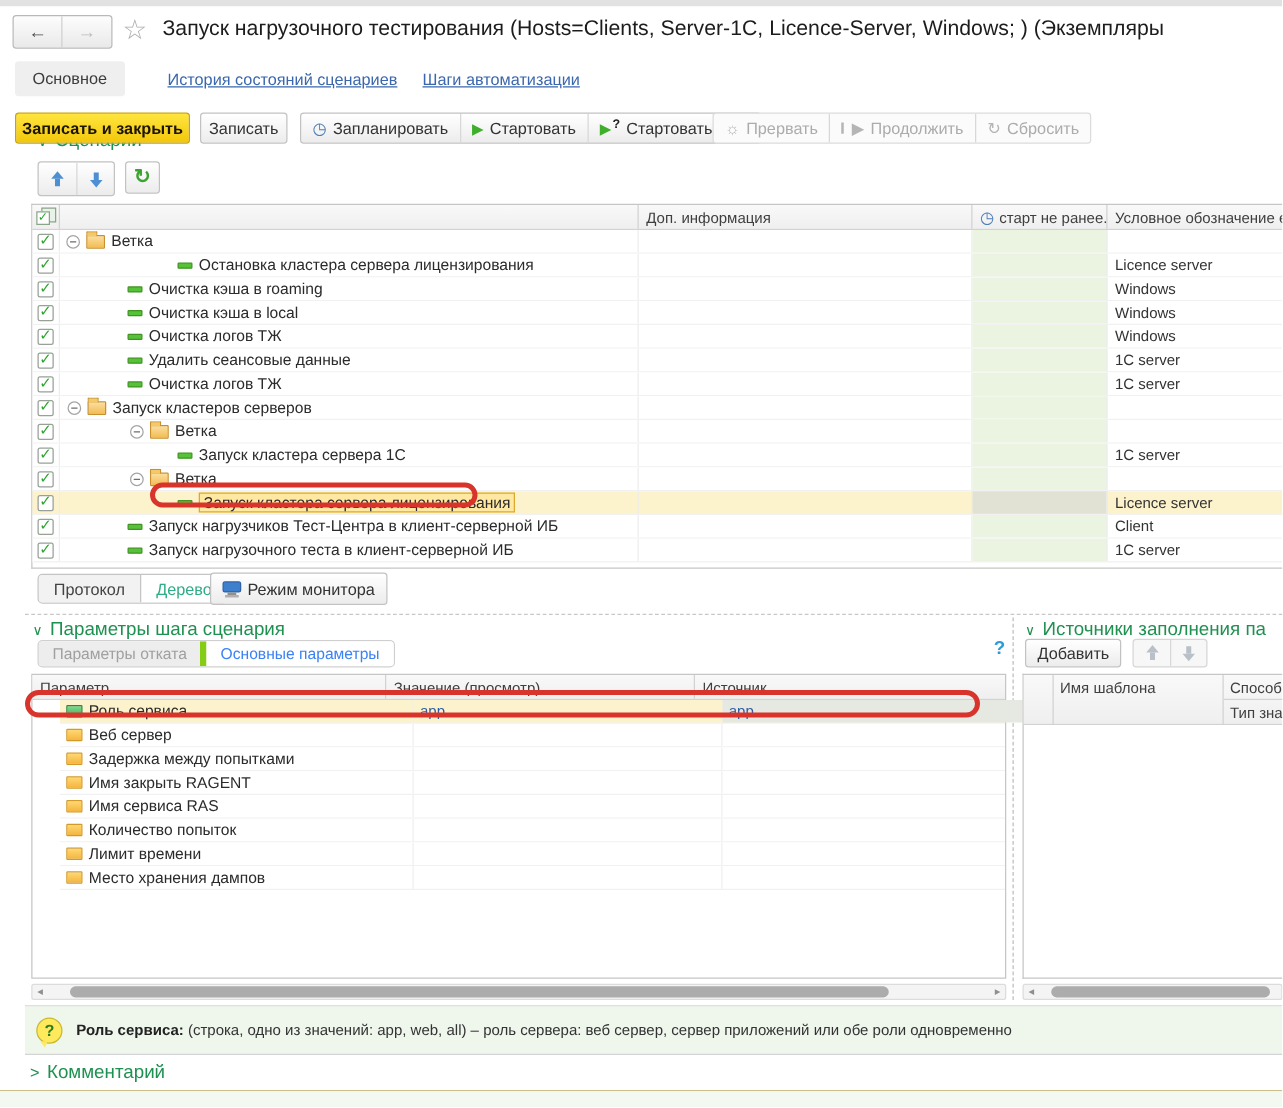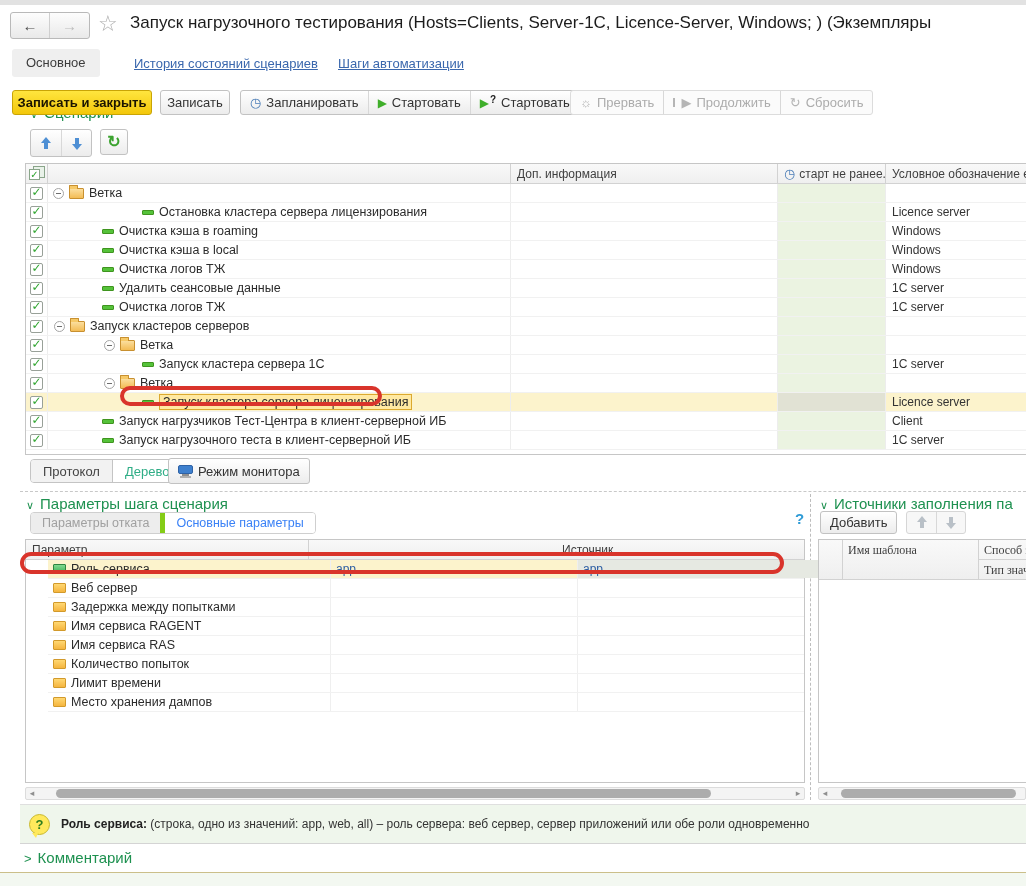--- a/index.html
+++ b/index.html
@@ -128,21 +128,21 @@
   .pic-orange{background:linear-gradient(#ffd873,#f5b53f);border:1px solid #d29a2b;}
   .pic-orange::before,.pic-green::before{content:"";position:absolute;left:-1px;top:-3px;width:6px;height:2px;border:1px solid inherit;}
   .pic-green{background:linear-gradient(#7fd98f,#3faf55);border:1px solid #2e8540;}
 
   
   .rp-title{left:820px;top:495px;width:206px;overflow:hidden;}
   .btn-add{left:820px;top:511px;height:23px;}
   .rmove{left:906px;top:511px;display:flex;border:1px solid #d6d6d6;border-radius:3px;overflow:hidden;background:#f7f7f7;height:23px;}
   .rmove .movebtn{width:29px;height:21px;}
   .stable{left:818px;top:539px;width:208px;height:244px;border:1px solid #c6c6c6;border-right:none;background:#fff;}
-  .shead{position:relative;height:40px;background:linear-gradient(#f9f9f9,#efefef);border-bottom:1px solid #d2d2d2;font-family:Liberation Serif, serif;}
+  .shead{position:relative;height:40px;background:linear-gradient(#f9f9f9,#efefef);border-bottom:1px solid #d2d2d2;}
   .shead > div{position:absolute;border-right:1px solid #d2d2d2;font-size:12px;color:#3f3f3f;padding:3px 0 0 5px;white-space:nowrap;overflow:hidden;}
   .sh-c0{left:0;top:0;width:24px;height:40px;}
   .sh-c1{left:24px;top:0;width:136px;height:40px;}
   .sh-c2t{left:160px;top:0;width:48px;height:20px;border-bottom:1px solid #d2d2d2;border-right:none !important;}
   .sh-c2b{left:160px;top:20px;width:48px;height:20px;border-right:none !important;}
 
   
   .hscroll{height:13px;display:flex;align-items:center;background:#f4f4f4;border:1px solid #dcdcdc;border-radius:2px;}
   .sarr{width:12px;font-size:9px;color:#8f8f8f;text-align:center;line-height:11px;cursor:pointer;}
   .strack{position:relative;flex:1;height:100%;}
@@ -517,20 +517,21 @@
   </div>
   <div class="abs ptabs">
     <div class="ptab off">Параметры отката</div>
     <div class="ptab on">Основные параметры</div>
   </div>
   <div class="abs help-q">?</div>
 
   <div class="abs ptable">
     <div class="phead">
       <div class="ph-name">Параметр</div>
+      <div class="ph-value">Значение (просмотр)</div>
       <div class="ph-source">Источник</div>
     </div>
     <div id="param-body">
         <div class="prow sel">
     <div class="pc-name">
       <span class="p-icon pic-green"></span>
       <span class="pname">Роль сервиса</span>
     </div>
     <div class="pc-value">
             <span class="pval">app</span>
@@ -559,21 +560,21 @@
     <div class="pc-value">
             <span class="pval"></span>
           </div>
     <div class="pc-source">
             <span class="psrc"></span>
           </div>
   </div>
         <div class="prow">
     <div class="pc-name">
       <span class="p-icon pic-orange"></span>
-      <span class="pname">Имя сервиса RAGENT</span>
+      <span class="pname">Имя закрыть RAGENT</span>
     </div>
     <div class="pc-value">
             <span class="pval"></span>
           </div>
     <div class="pc-source">
             <span class="psrc"></span>
           </div>
   </div>
         <div class="prow">
     <div class="pc-name">

